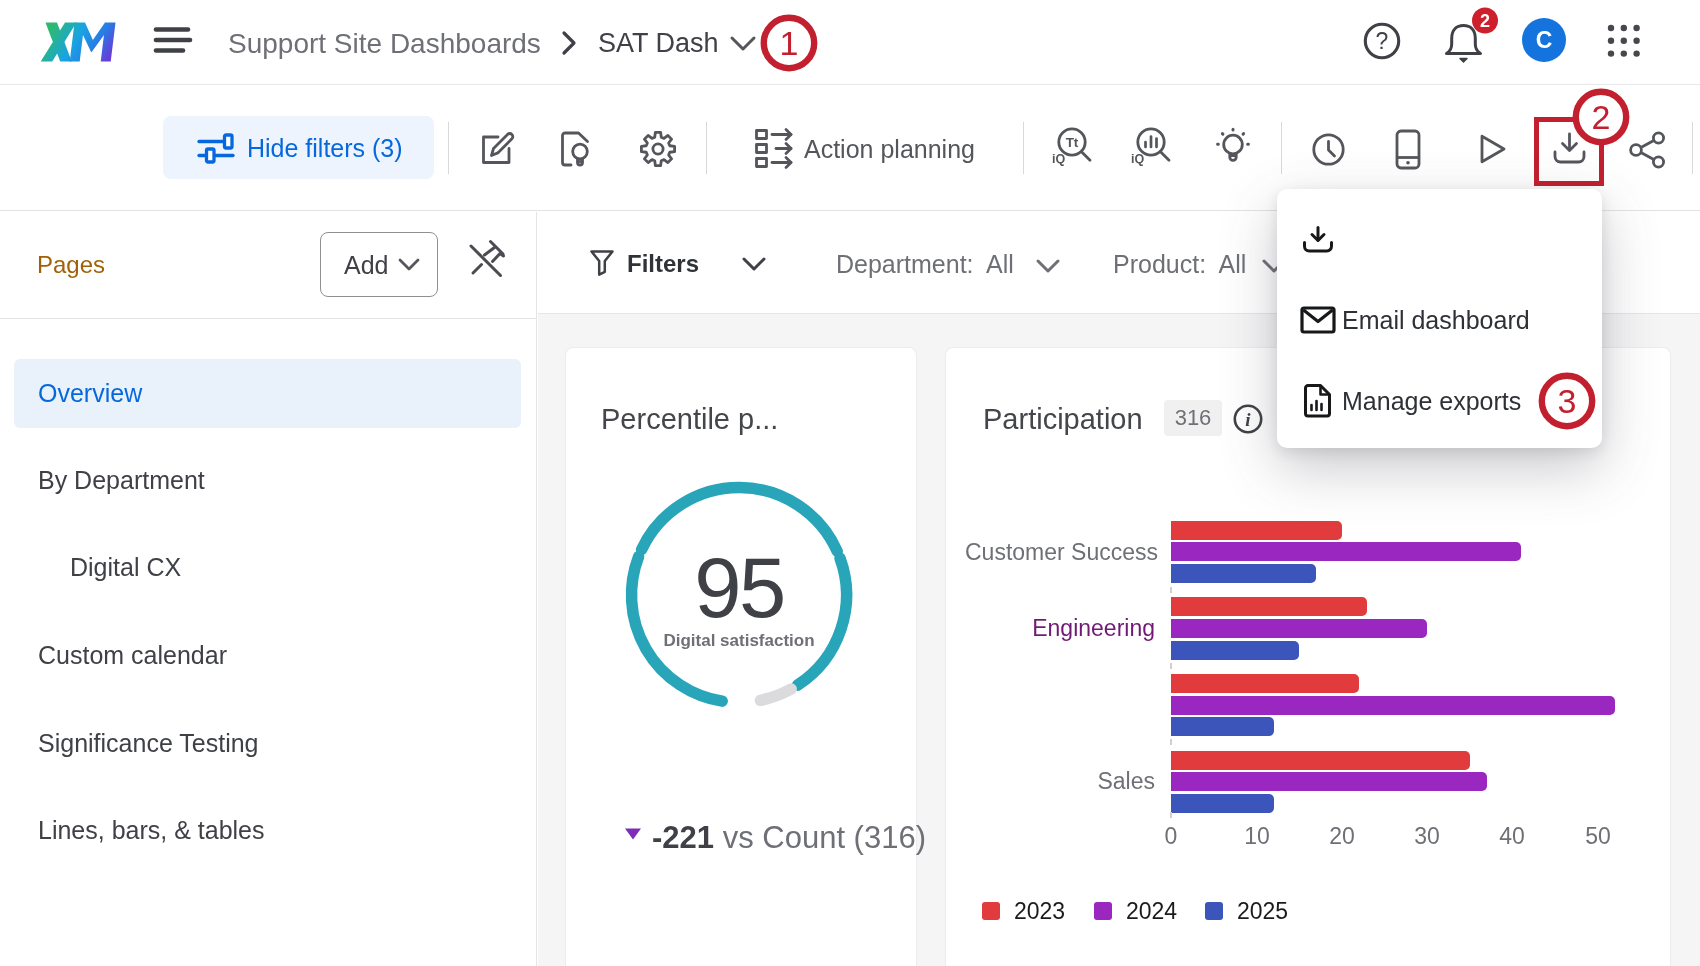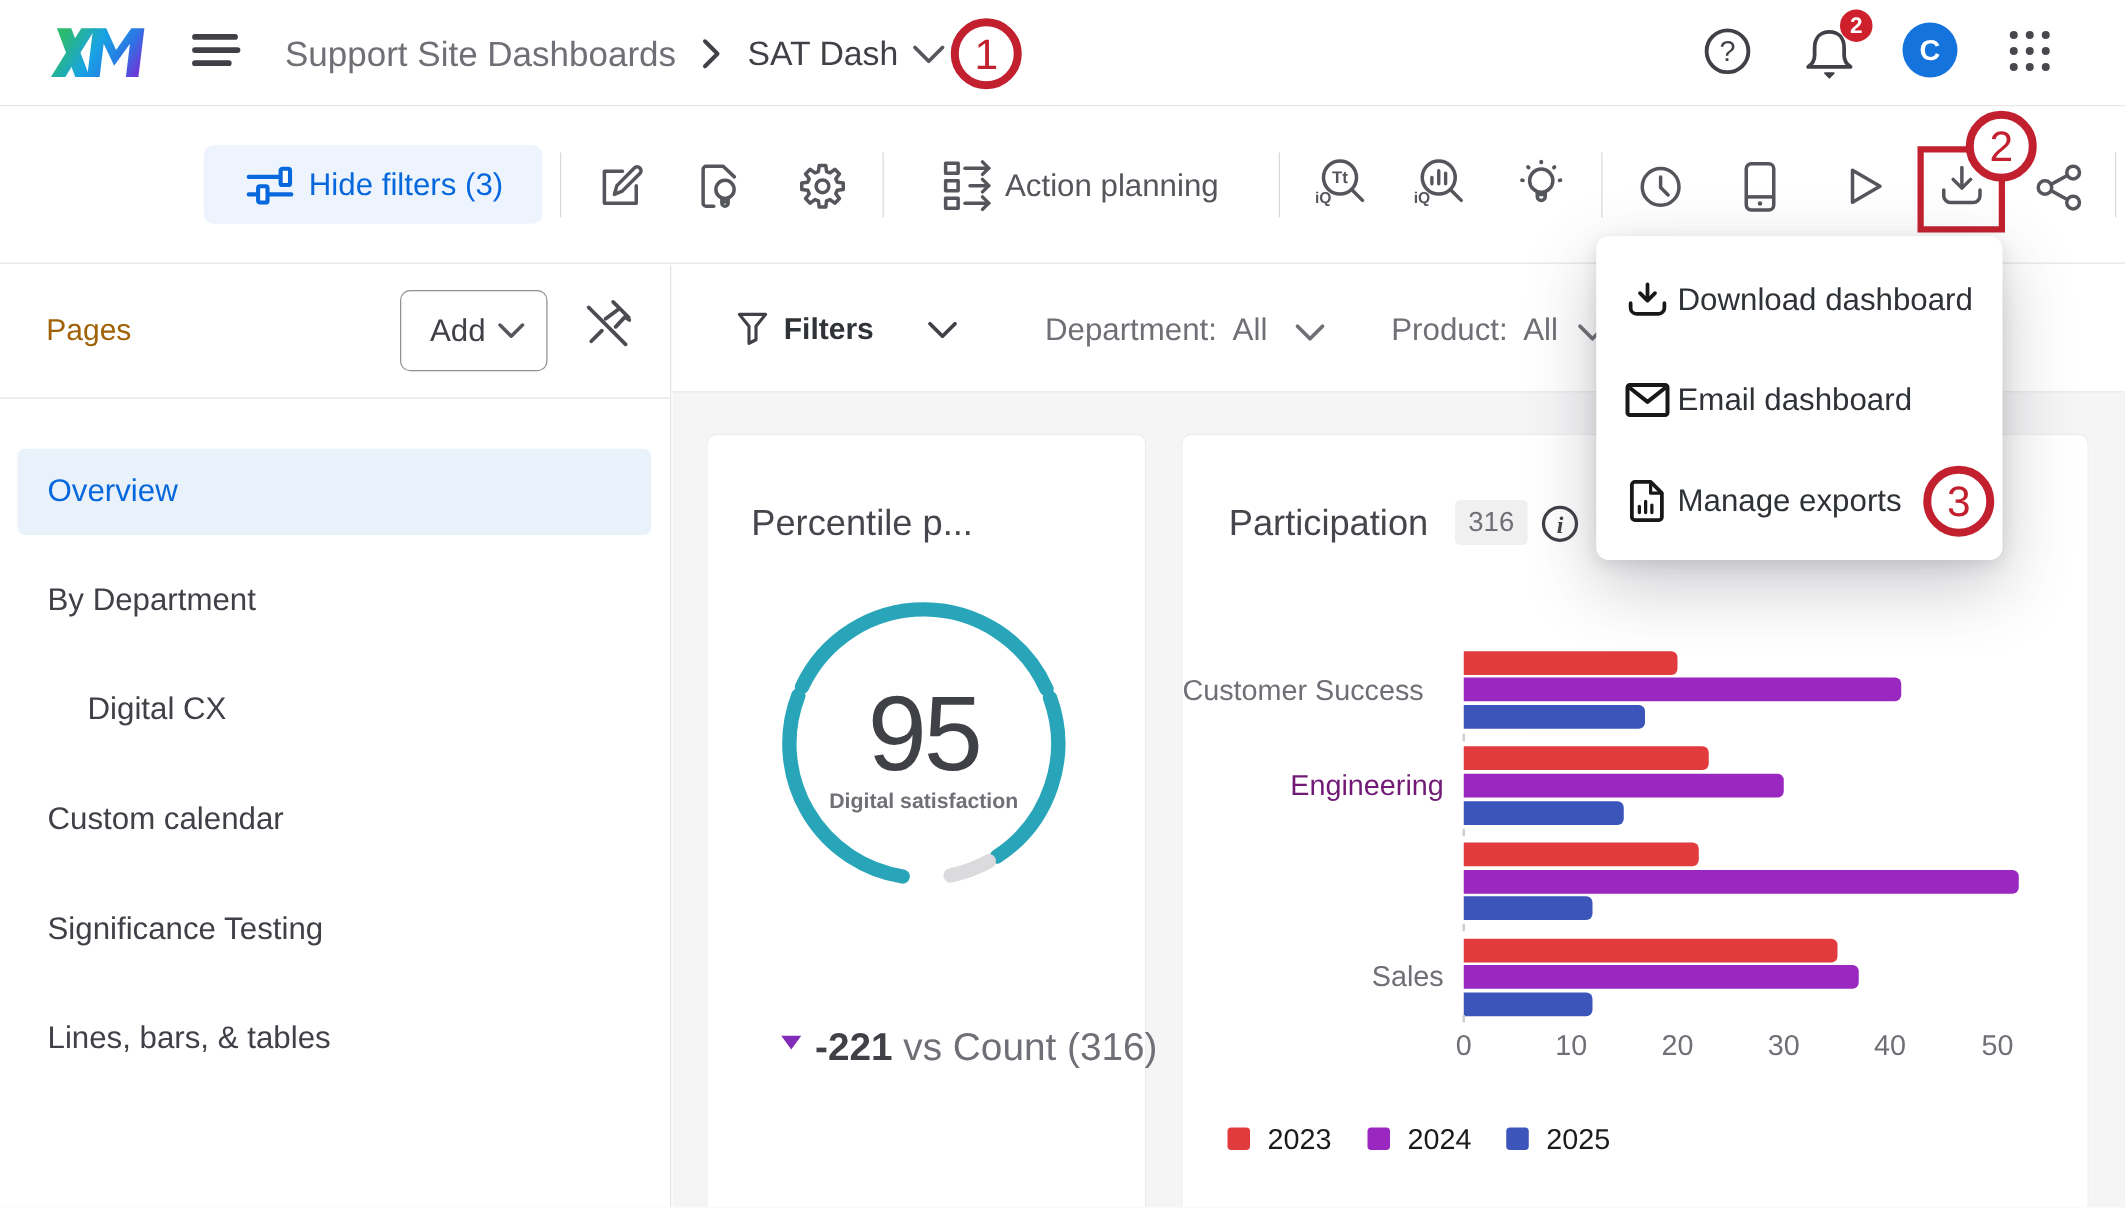--- a/index.html
+++ b/index.html
@@ -299,21 +299,21 @@
       <div class="abs" style="left:1171.4px;top:750.5px;width:298.40999999999997px;height:19px;background:#E23B3D;border-radius:0 5px 5px 0;"></div>
       <div class="abs" style="left:1171.4px;top:772.2px;width:315.462px;height:19px;background:#9A27C0;border-radius:0 5px 5px 0;"></div>
       <div class="abs" style="left:1171.4px;top:793.9px;width:102.312px;height:19px;background:#3C55BA;border-radius:0 5px 5px 0;"></div>
     </div>
 
   <div class="abs" style="left:1170px;top:586.5px;width:2px;height:6px;background:#CFCFD2;"></div>
   <div class="abs" style="left:1170px;top:662.7px;width:2px;height:6px;background:#CFCFD2;"></div>
   <div class="abs" style="left:1170px;top:738.9px;width:2px;height:6px;background:#CFCFD2;"></div>
   <div class="abs" style="left:1170px;top:812px;width:2px;height:6px;background:#CFCFD2;"></div>
 
-  <div class="abs" style="left:889px;top:539px;width:250px;text-align:right;font-size:23px;color:#6E7076;">Customer Success</div>
+  <div class="abs" style="left:908px;top:539px;width:250px;text-align:right;font-size:23px;color:#6E7076;">Customer Success</div>
   <div class="abs" style="left:905px;top:615px;width:250px;text-align:right;font-size:23px;color:#701a75;">Engineering</div>
   <div class="abs" style="left:905px;top:768px;width:250px;text-align:right;font-size:23px;color:#6E7076;">Sales</div>
 
   <div class="abs" style="left:1141px;top:823px;width:60px;text-align:center;font-size:23px;color:#6E7076;">0</div>
   <div class="abs" style="left:1227px;top:823px;width:60px;text-align:center;font-size:23px;color:#6E7076;">10</div>
   <div class="abs" style="left:1312px;top:823px;width:60px;text-align:center;font-size:23px;color:#6E7076;">20</div>
   <div class="abs" style="left:1397px;top:823px;width:60px;text-align:center;font-size:23px;color:#6E7076;">30</div>
   <div class="abs" style="left:1482px;top:823px;width:60px;text-align:center;font-size:23px;color:#6E7076;">40</div>
   <div class="abs" style="left:1568px;top:823px;width:60px;text-align:center;font-size:23px;color:#6E7076;">50</div>
 
@@ -326,21 +326,20 @@
 
   <div class="abs" style="left:1277px;top:189px;width:325px;height:259px;background:#fff;border-radius:10px;box-shadow:0 20px 55px rgba(75,75,88,0.30),0 4px 14px rgba(0,0,0,0.10);"></div>
 
   <svg class="abs" style="left:1302px;top:226px;" width="34" height="30">
     <g stroke="#17181A" stroke-width="3" fill="none" stroke-linecap="round" stroke-linejoin="round">
       <line x1="16" y1="1.5" x2="16" y2="14"></line>
       <path d="M10 8.5 L16 14.5 L22 8.5"></path>
       <path d="M2.5 16.5 v3.8 a4.7 4.7 0 0 0 4.7 4.7 h17.6 a4.7 4.7 0 0 0 4.7 -4.7 V16.5"></path>
     </g>
   </svg>
-  <div class="abs" style="left:1342px;top:226px;font-size:25px;color:#2E3135;">Download dashboard</div>
 
   <svg class="abs" style="left:1300px;top:306px;" width="38" height="30">
     <rect x="2" y="2" width="32" height="24" rx="2" stroke="#17181A" stroke-width="3.2" fill="none"></rect>
     <path d="M3.5 4 L18 15.5 L32.5 4" stroke="#17181A" stroke-width="3.2" fill="none" stroke-linejoin="round"></path>
   </svg>
   <div class="abs" style="left:1342px;top:306px;font-size:25px;color:#2E3135;">Email dashboard</div>
 
   <svg class="abs" style="left:1303px;top:383px;" width="30" height="36">
     <path d="M2.5 30.5 V5 A2.5 2.5 0 0 1 5 2.5 H17.5 L26.5 11.5 V30.5 A2.5 2.5 0 0 1 24 33 H5 A2.5 2.5 0 0 1 2.5 30.5 Z" stroke="#17181A" stroke-width="3" fill="none" stroke-linejoin="round"></path>
     <path d="M17.5 3.5 V11.5 H26" stroke="#17181A" stroke-width="2.6" fill="none" stroke-linejoin="round"></path>

